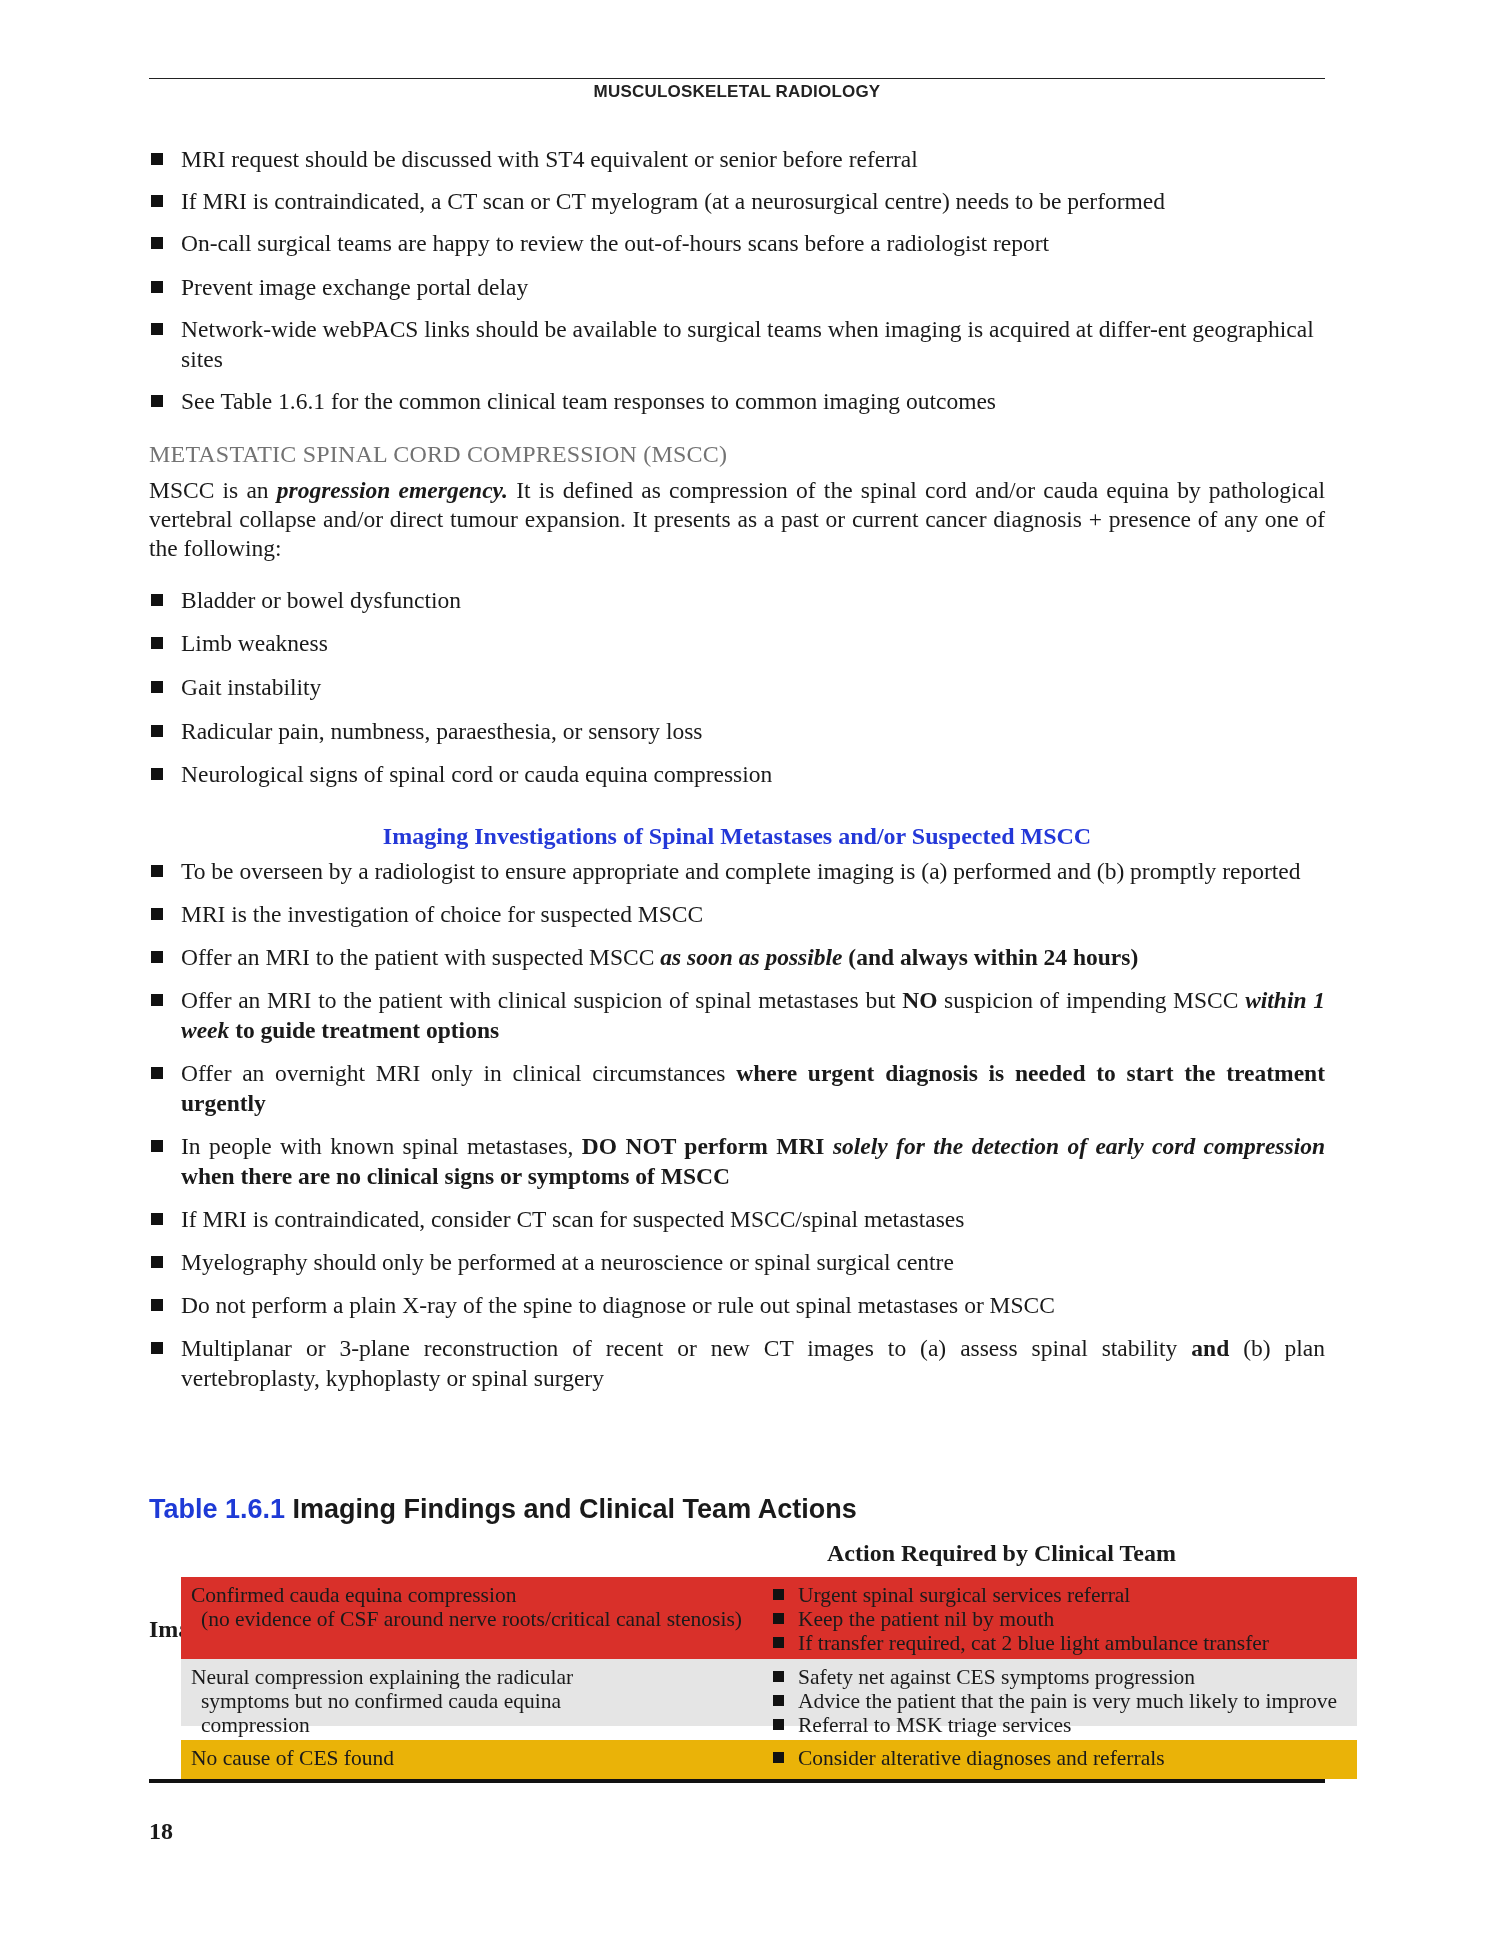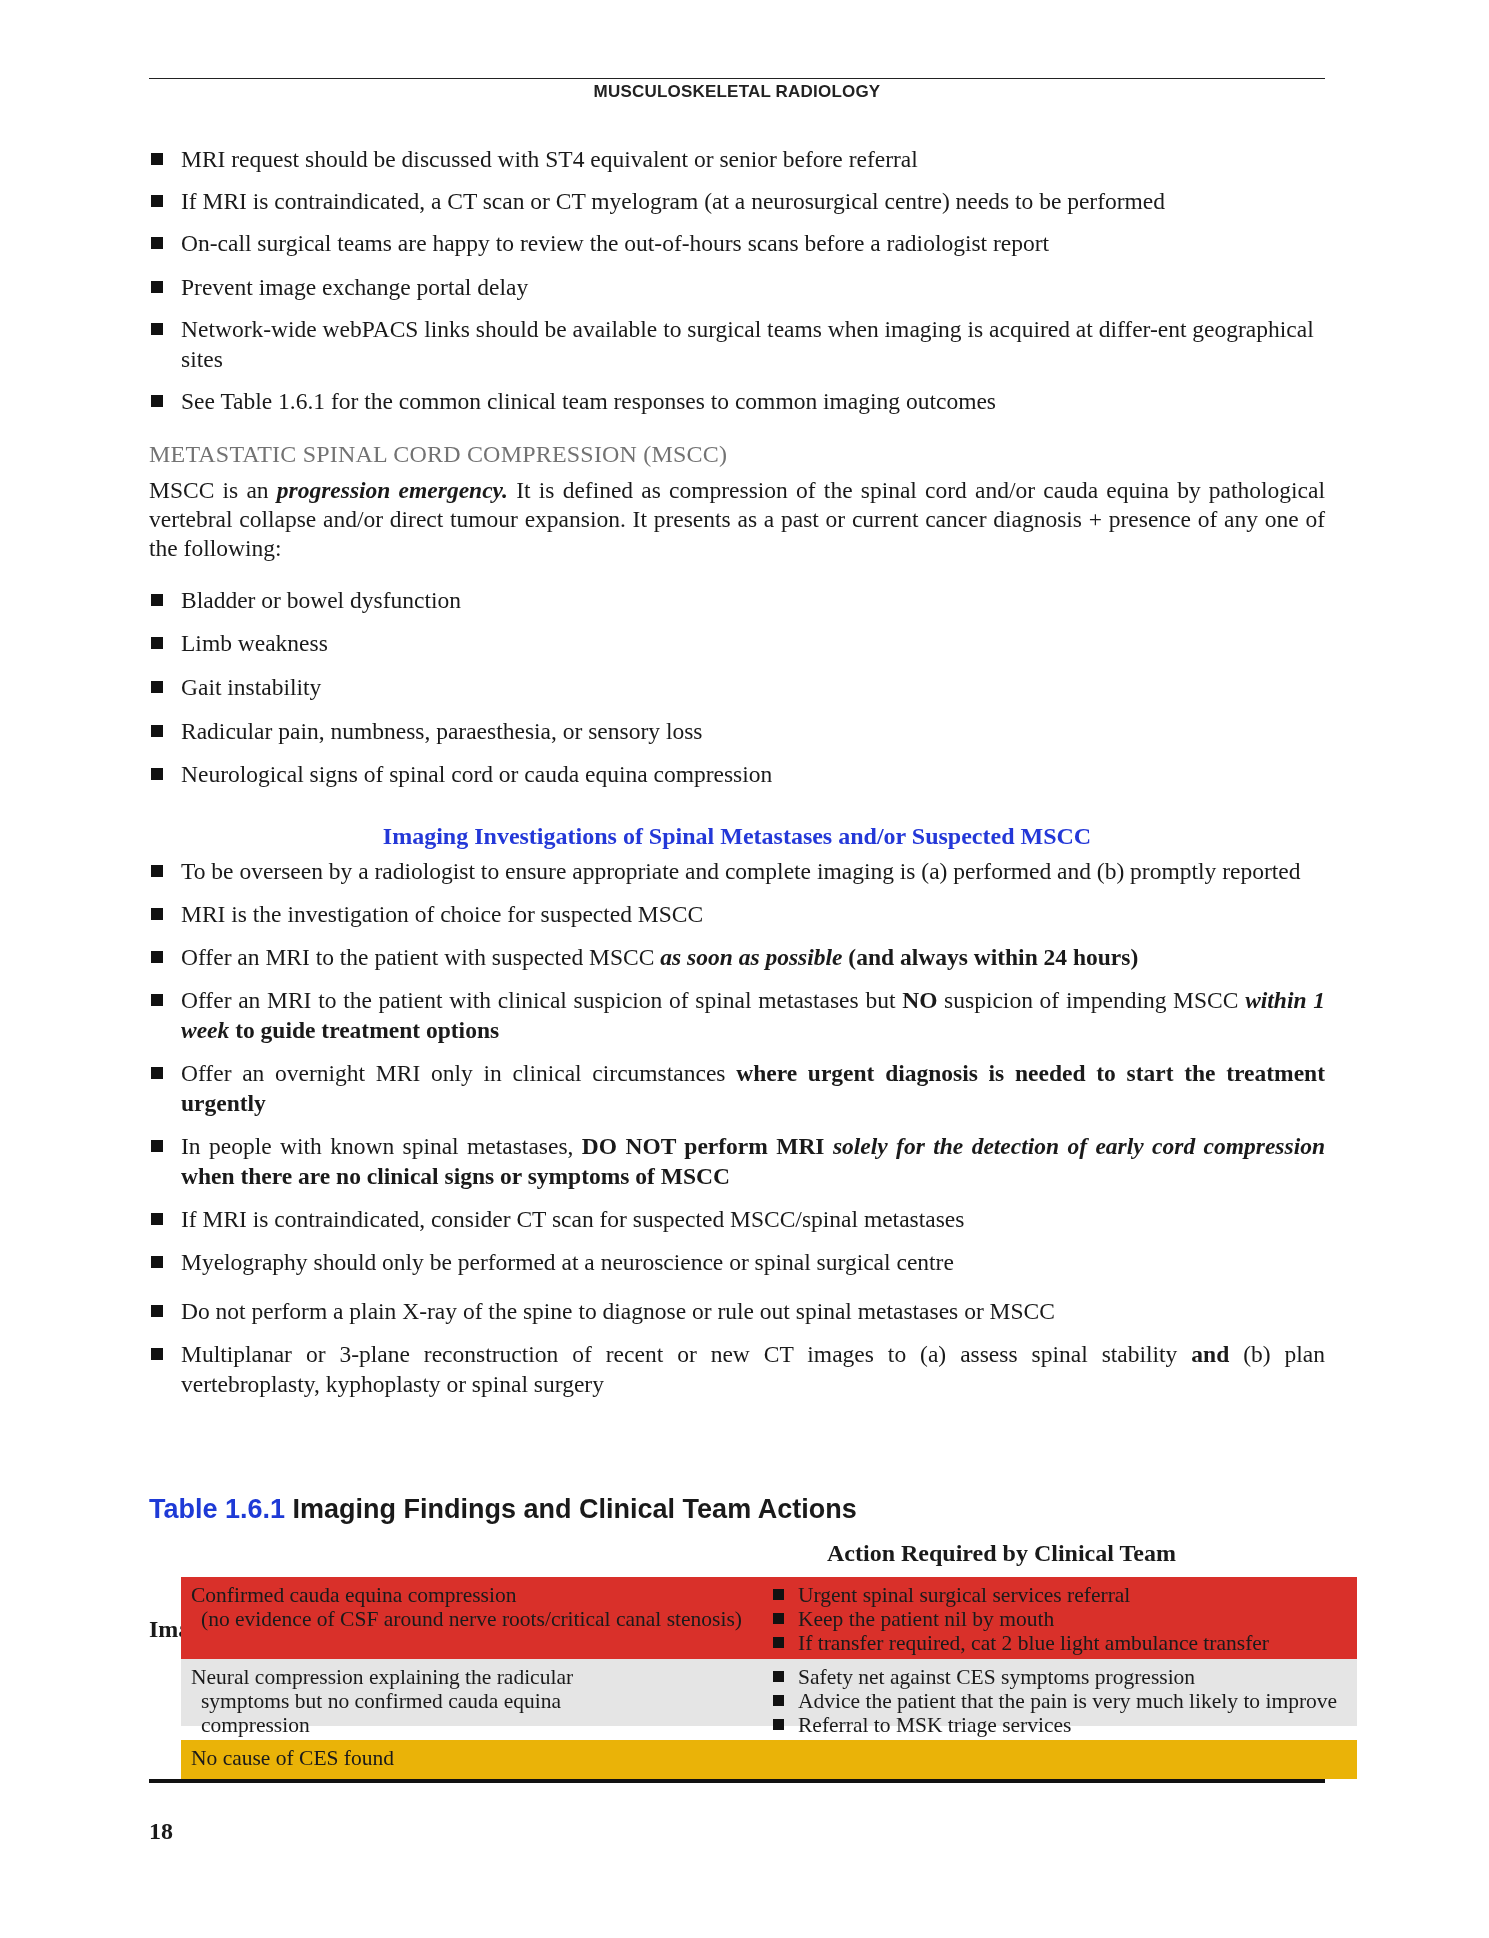--- a/index.html
+++ b/index.html
@@ -61,21 +61,21 @@
 <div class="abs h-sub" style="top:823px;">Imaging Investigations of Spinal Metastases and/or Suspected MSCC</div>
 
 <ul class="bl abs blk" style="top:856px; text-align:justify;">
   <li style="margin-bottom:13px;"><span class="sq"></span><span>To be overseen by a radiologist to ensure appropriate and complete imaging is (a) performed and (b) promptly reported</span></li>
   <li style="margin-bottom:13px;"><span class="sq"></span><span>MRI is the investigation of choice for suspected MSCC</span></li>
   <li style="margin-bottom:13px;"><span class="sq"></span><span>Offer an MRI to the patient with suspected MSCC </span><b><i>as soon as possible</i></b><b> (and always within 24 hours)</b></li>
   <li style="margin-bottom:13px;"><span class="sq"></span><span>Offer an MRI to the patient with clinical suspicion of spinal metastases but </span><b>NO</b><span> suspicion of impending MSCC </span><b><i>within 1 week</i></b><b> to guide treatment options</b></li>
   <li style="margin-bottom:13px;"><span class="sq"></span><span>Offer an overnight MRI only in clinical circumstances </span><b>where urgent diagnosis is needed to start the treatment urgently</b></li>
   <li style="margin-bottom:13px;"><span class="sq"></span><span>In people with known spinal metastases, </span><b>DO NOT perform MRI</b><b><i> solely for the detection of early cord compression</i></b><b> when there are no clinical signs or symptoms of MSCC</b></li>
   <li style="margin-bottom:13px;"><span class="sq"></span><span>If MRI is contraindicated, consider CT scan for suspected MSCC/spinal metastases</span></li>
-  <li style="margin-bottom:19px;"><span class="sq"></span><span>Myelography should only be performed at a neuroscience or spinal surgical centre</span></li>
+  <li style="margin-bottom:13px;"><span class="sq"></span><span>Myelography should only be performed at a neuroscience or spinal surgical centre</span></li>
   <li style="margin-bottom:13px;"><span class="sq"></span><span>Do not perform a plain X-ray of the spine to diagnose or rule out spinal metastases or MSCC</span></li>
   <li><span class="sq"></span><span>Multiplanar or 3-plane reconstruction of recent or new CT images to (a) assess spinal stability </span><b>and</b><span> (b) plan vertebroplasty, kyphoplasty or spinal surgery</span></li>
 </ul>
 
 <div class="abs blk tbl-title" style="top:1494px;">
   <span class="num">Table 1.6.1</span>&nbsp;<span>Imaging Findings and Clinical Team Actions</span>
 </div>
 <div class="abs col-head" style="left:149px; top:1616px;">Imaging Outcomes</div>
 <div class="abs col-head" style="left:827px; top:1540px;">Action Required by Clinical Team</div>
 
@@ -100,17 +100,20 @@
     <li><span class="sq"></span><span>Safety net against CES symptoms progression</span></li>
     <li><span class="sq"></span><span>Advice the patient that the pain is very much likely to improve</span></li>
     <li><span class="sq"></span><span>Referral to MSK triage services</span></li>
   </ul>
 </div>
 
 <div class="trow" style="top:1740px; height:39px; background:#eab308;">
   <div class="left">
     <div>No cause of CES found</div>
   </div>
+  <ul class="bl right">
+    <li><span class="sq"></span><span>Consider alterative diagnoses and referrals</span></li>
+  </ul>
 </div>
 
 <div class="abs rule-bottom"></div>
 
 <div class="abs pageno">18</div>
 
 </body></html>

